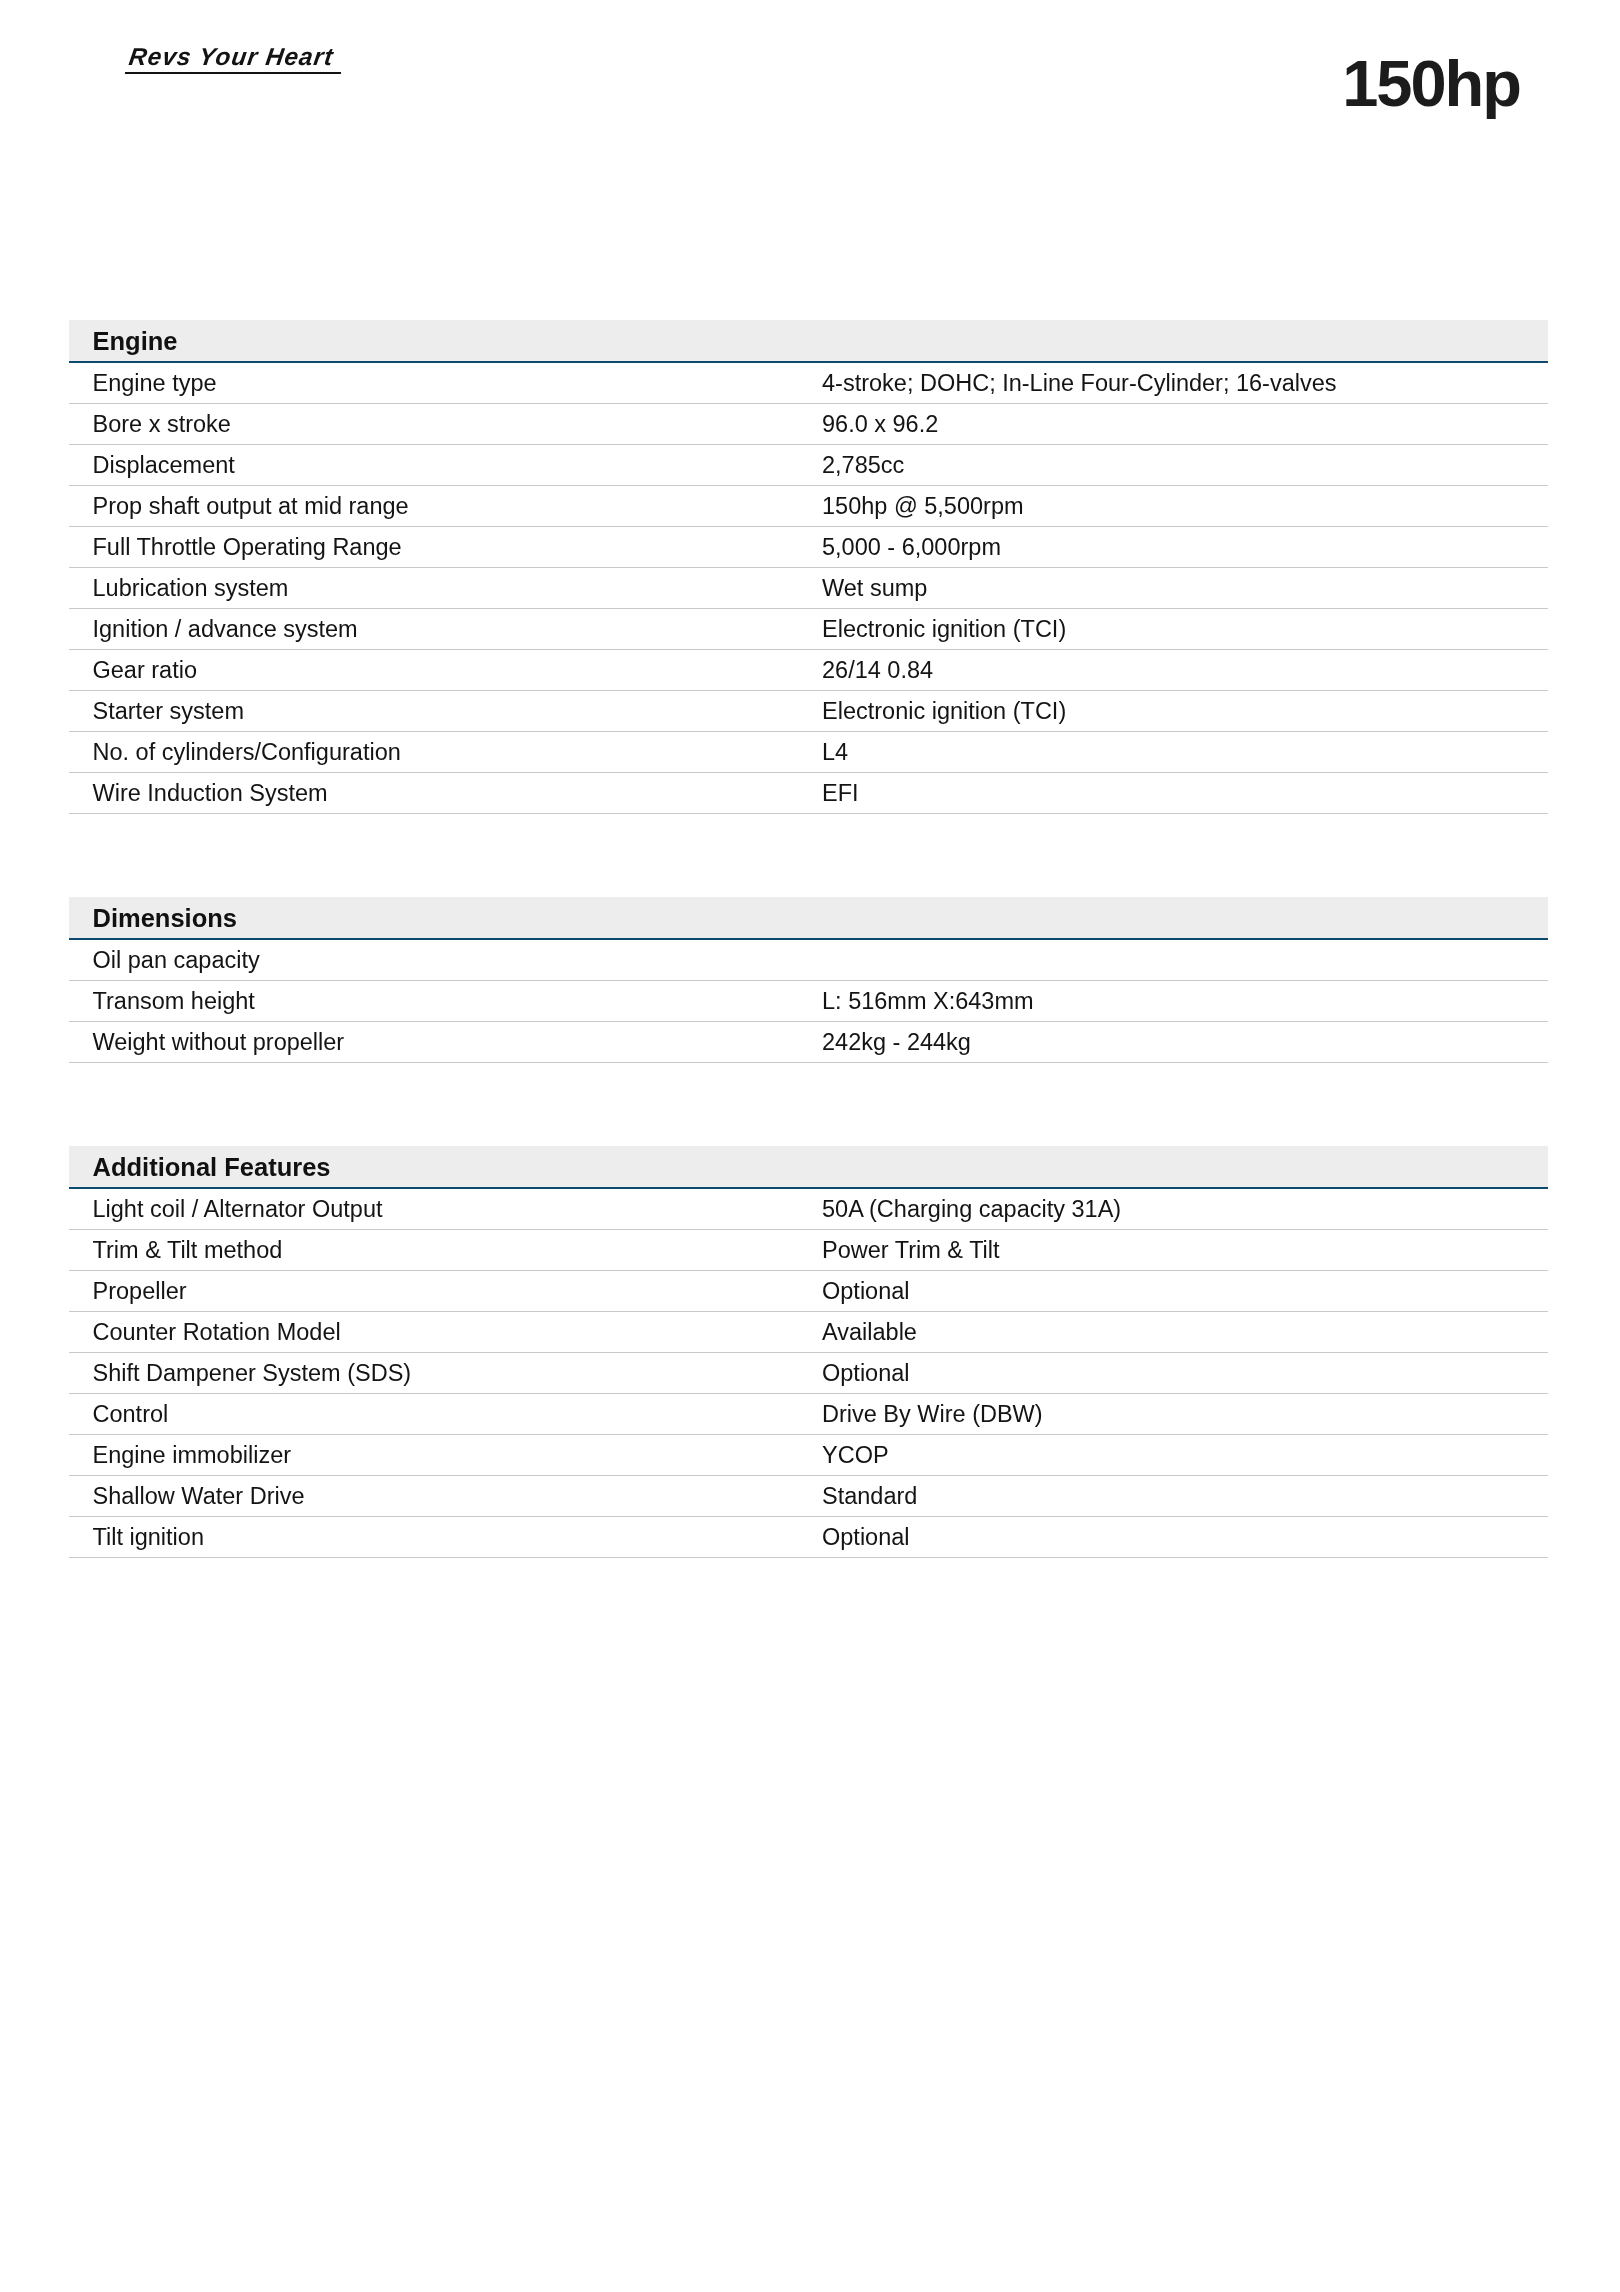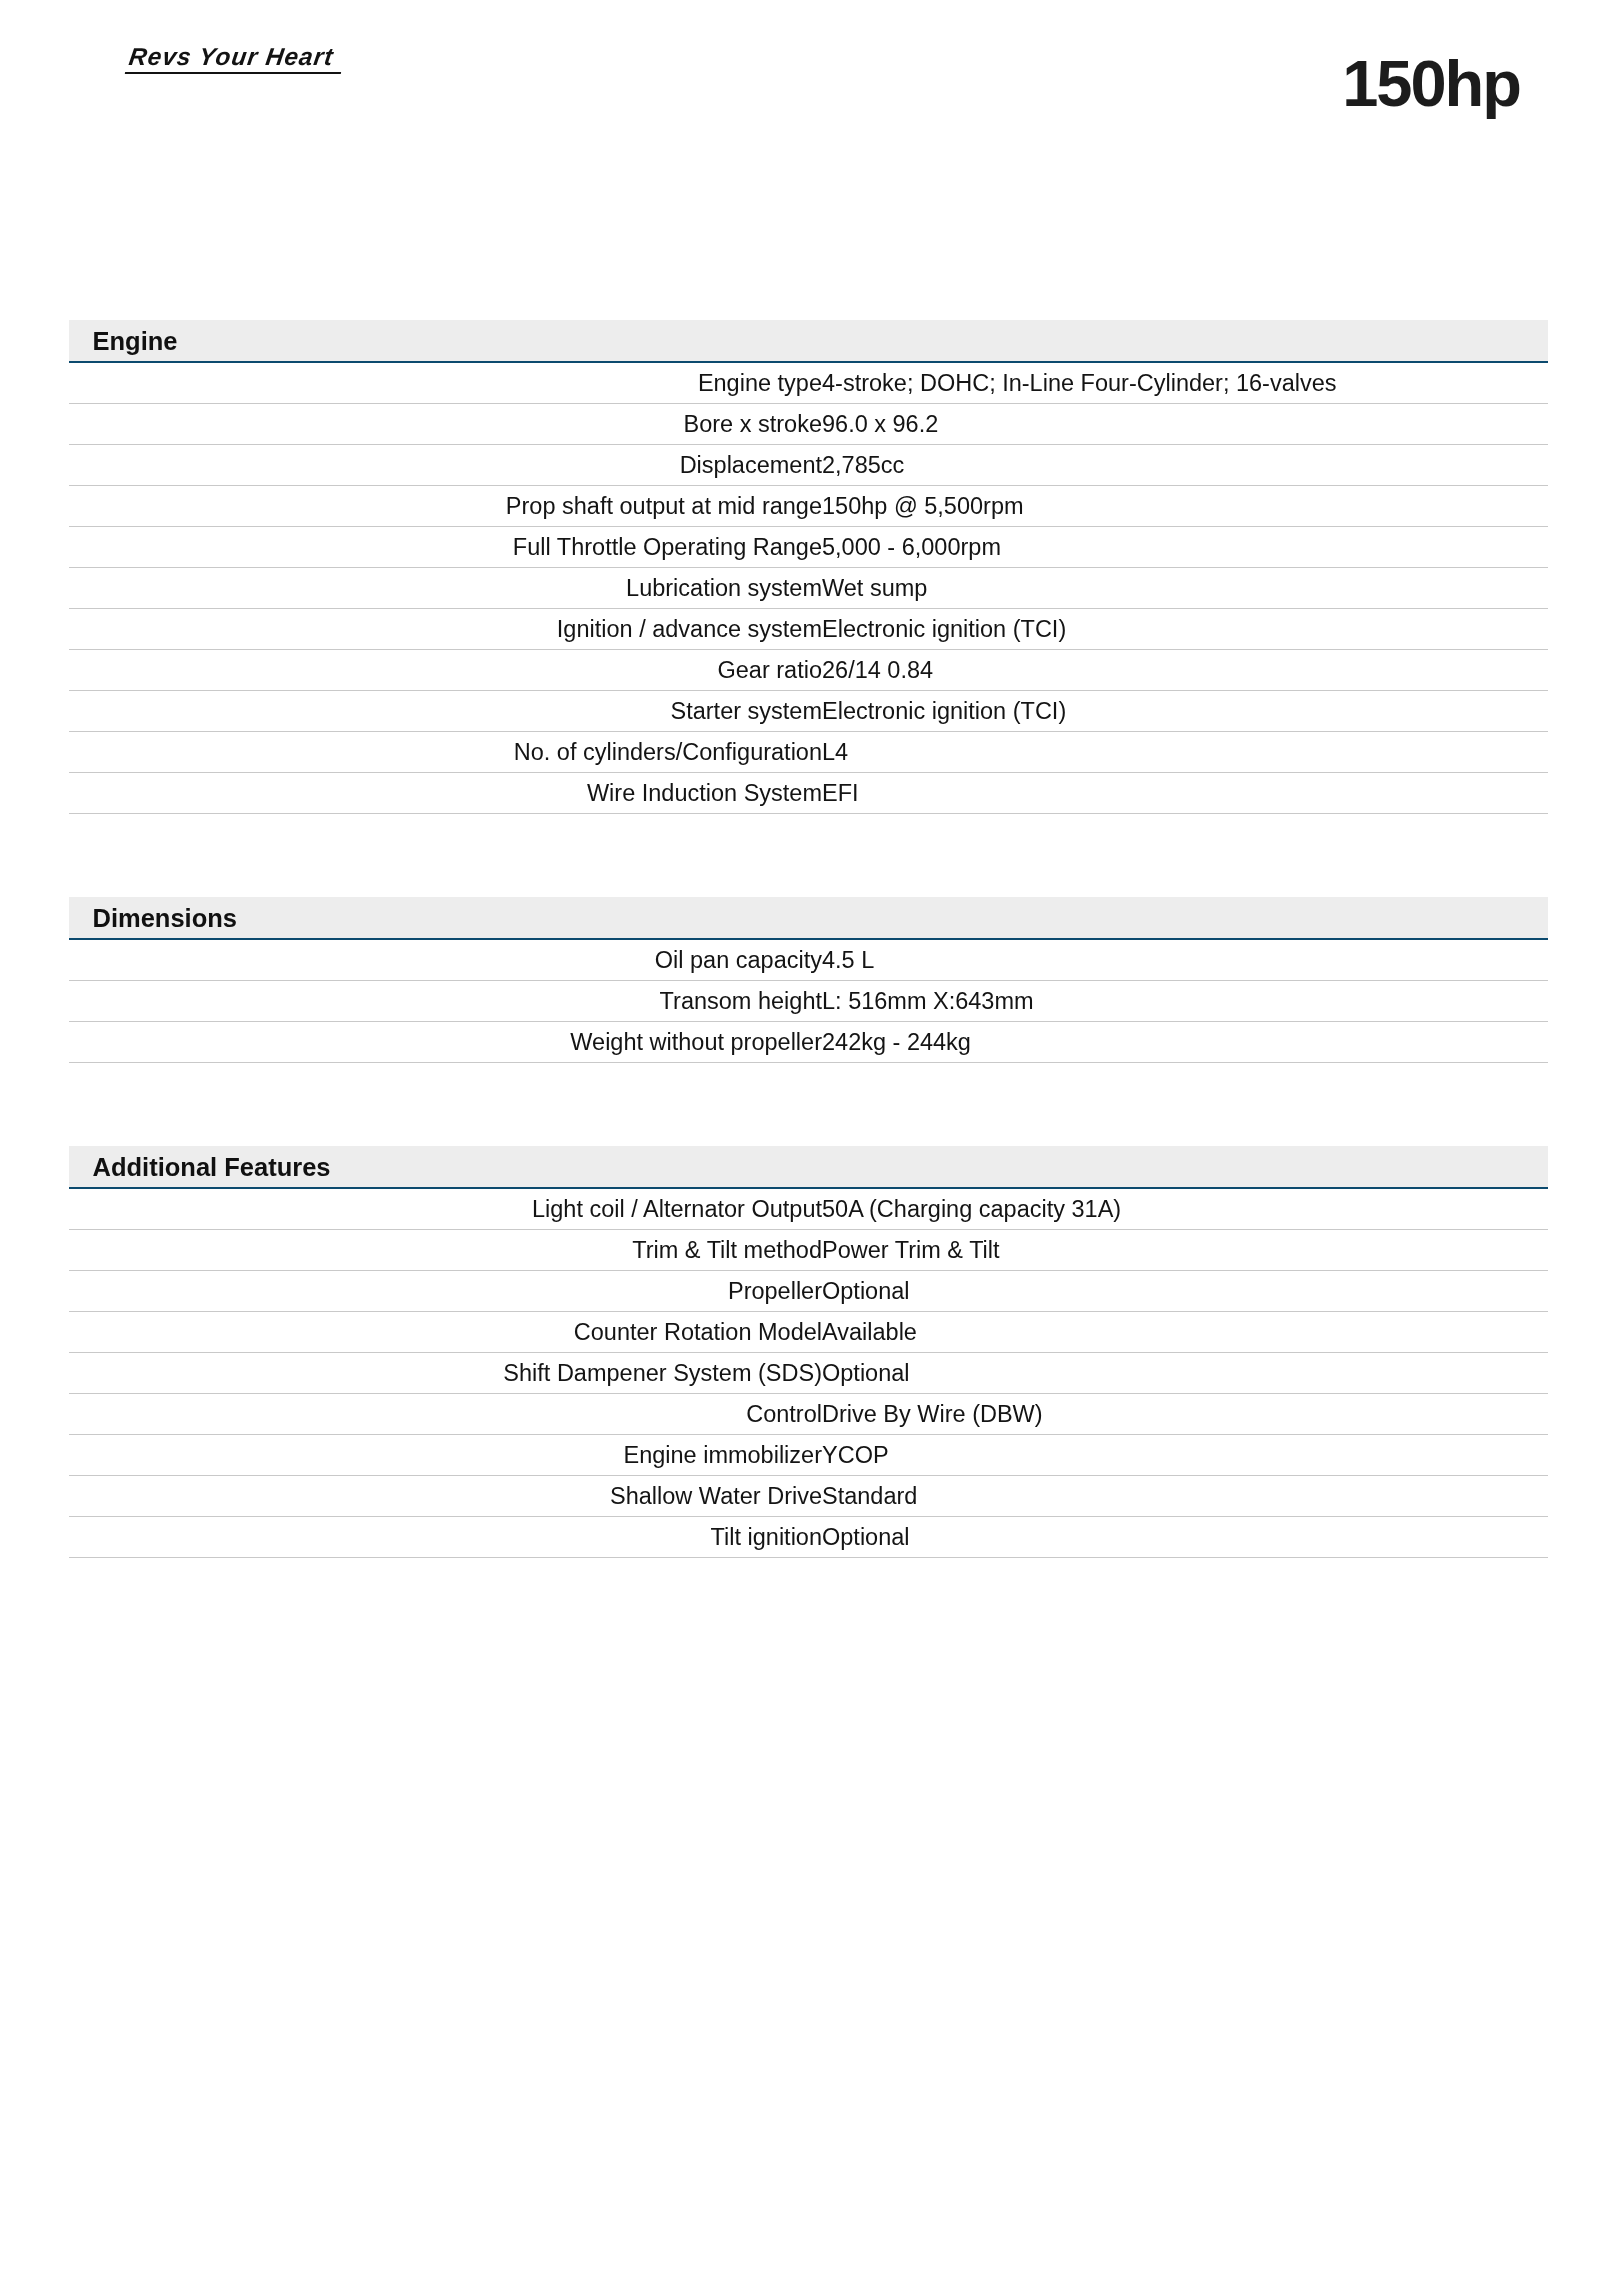--- a/index.html
+++ b/index.html
@@ -78,21 +78,20 @@
     border-bottom: 1.5px solid #c9c9c9;
     font-size: 23.5px;
     color: #141414;
   }
   .cell-label {
     flex: none;
     width: 753px;
     padding-left: 23.5px;
     white-space: nowrap;
     overflow: hidden;
-    text-align: right;
   }
   .cell-value { flex: 1; white-space: nowrap; overflow: hidden; }
 </style>
 </head>
 <body>
 
 <div class="page">
 
   <div class="page-header">
     <div class="logo-block">
@@ -146,21 +145,20 @@
         </div>
         <div class="spec-row">
           <div class="cell-label">Wire Induction System</div>
           <div class="cell-value">EFI</div>
         </div>
       </section>
       <section class="spec-section">
         <div class="section-header">Dimensions</div>
         <div class="spec-row">
           <div class="cell-label">Oil pan capacity</div>
-          <div class="cell-value">4.5 L</div>
         </div>
         <div class="spec-row">
           <div class="cell-label">Transom height</div>
           <div class="cell-value">L: 516mm X:643mm</div>
         </div>
         <div class="spec-row">
           <div class="cell-label">Weight without propeller</div>
           <div class="cell-value">242kg - 244kg</div>
         </div>
       </section>

